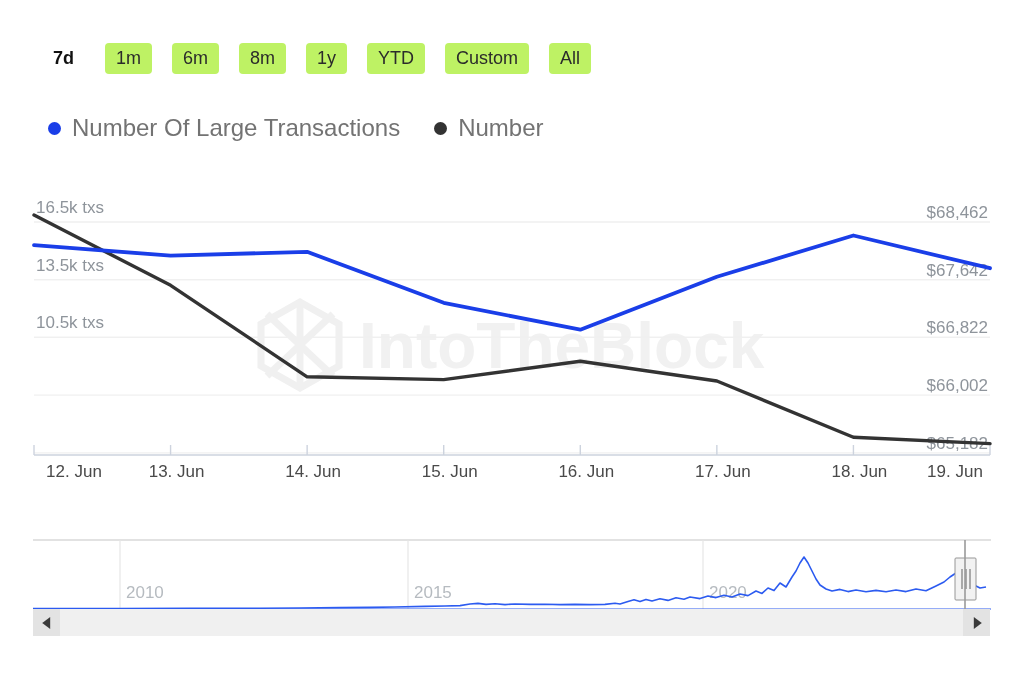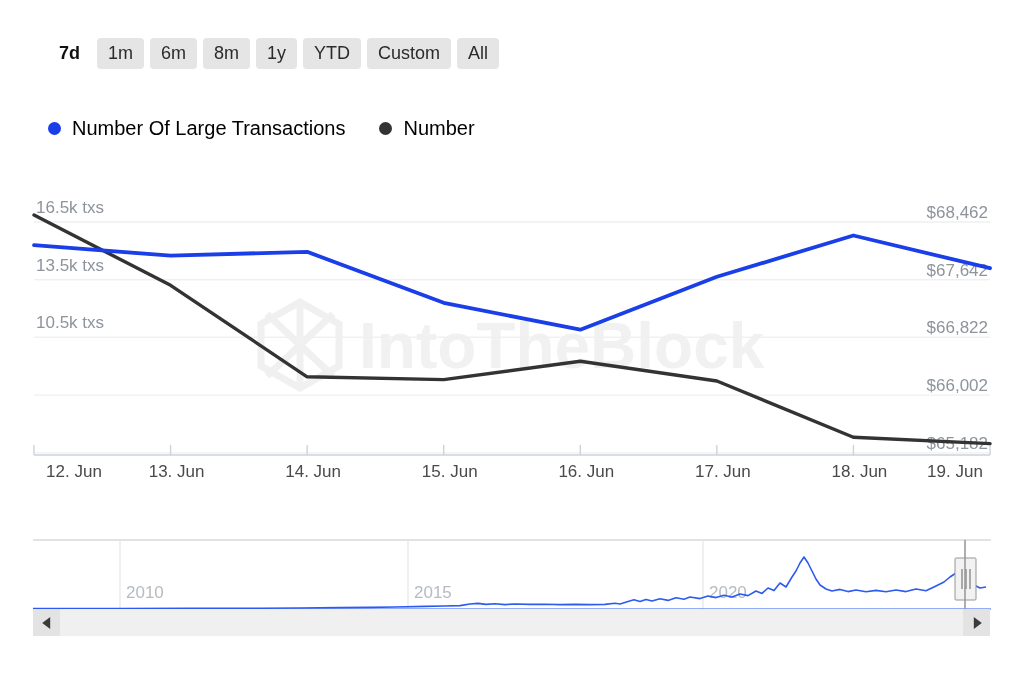--- a/index.html
+++ b/index.html
@@ -18,32 +18,32 @@
 
   #app {
     position: absolute;
     inset: 0;
     background: #ffffff;
   }
 
   
   .range-bar {
     position: absolute;
-    left: 48px;
+    left: 42px;
     top: 38px;
     display: flex;
-    align-items: flex-start;
-    gap: 6px;
+    align-items: flex-end;
+    gap: 20px;
     height: 36px;
   }
   .range-btn {
     font-family: "Liberation Sans", sans-serif;
     font-size: 18px;
     color: #2b2b2b;
-    background: #e5e5e5;
+    background: #bef264;
     border: none;
     border-radius: 4px;
     padding: 6px 11px 7px 11px;
     line-height: 1;
     cursor: pointer;
     white-space: nowrap;
   }
   .range-btn.selected {
     background: transparent;
     font-weight: bold;
@@ -67,22 +67,22 @@
     cursor: pointer;
   }
   .legend-dot {
     width: 13px;
     height: 13px;
     border-radius: 50%;
     display: block;
     flex: 0 0 auto;
   }
   .legend-label {
-    font-size: 20px;
-    color: #000000;
+    font-size: 24px;
+    color: #737373;
     line-height: 1;
     white-space: nowrap;
     text-align: right;
   }
 
   
   #plot-wrap {
     position: absolute;
     left: 0;
     top: 180px;

